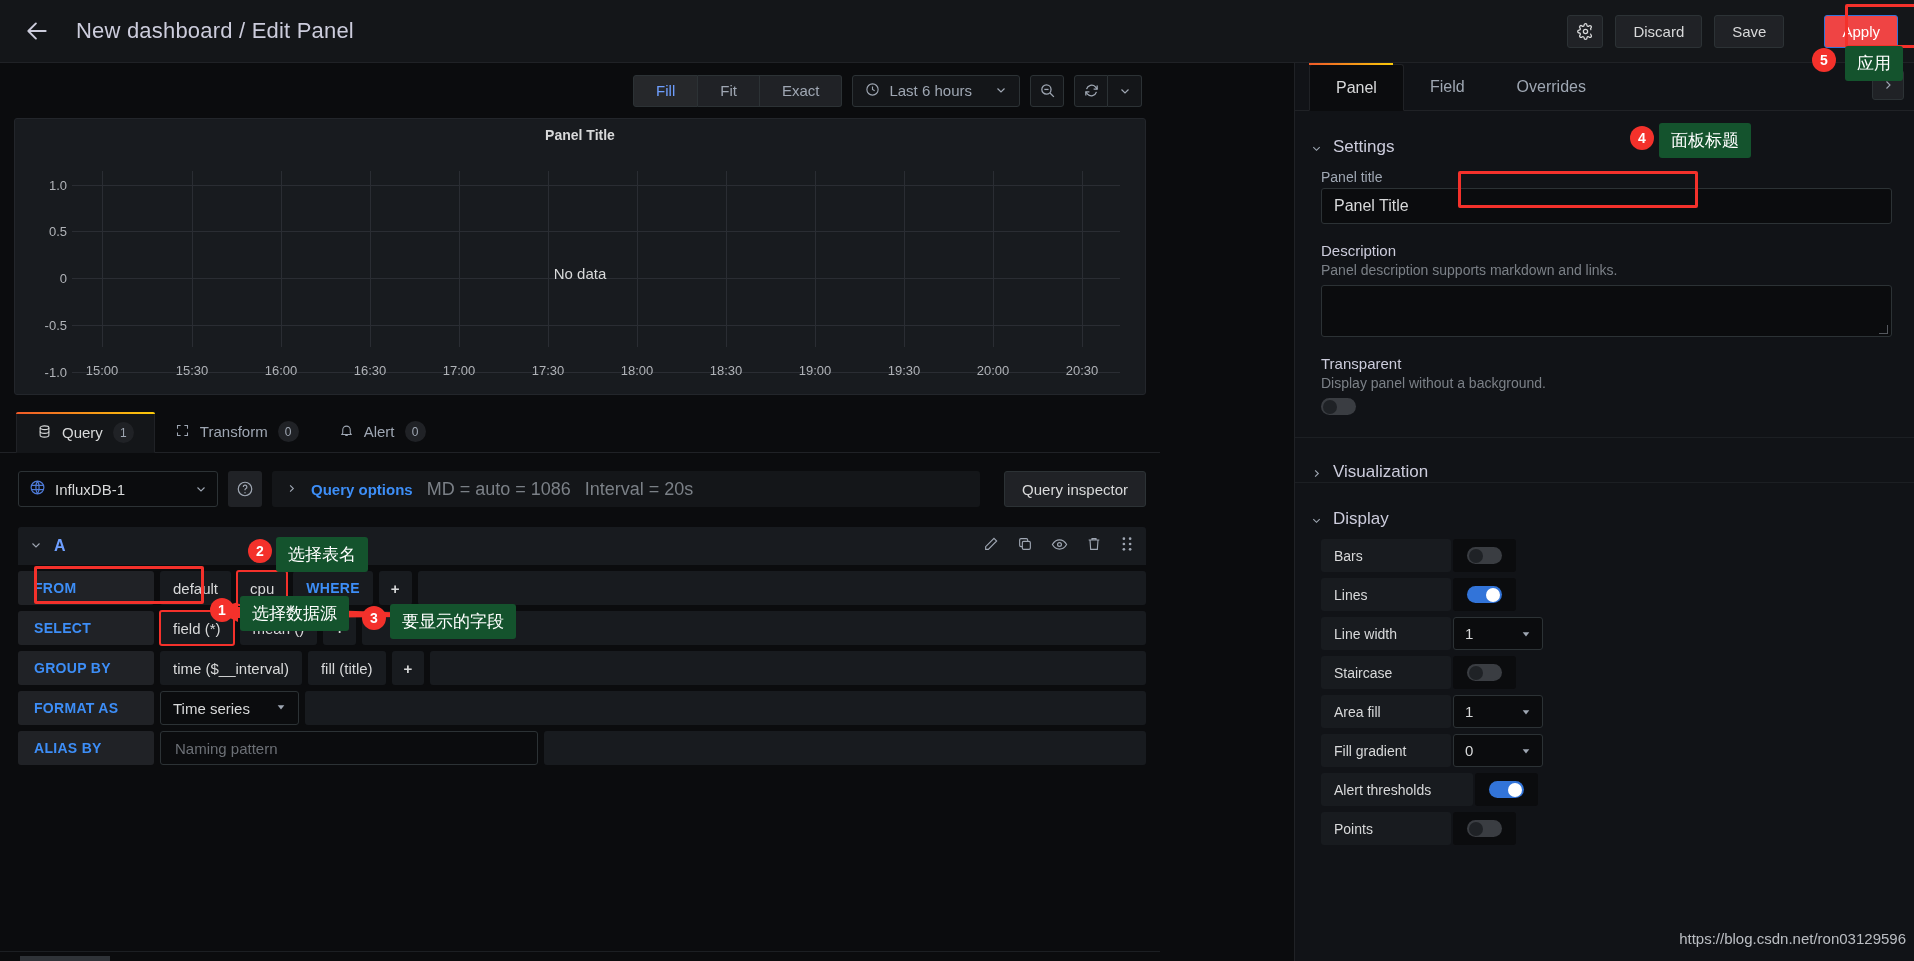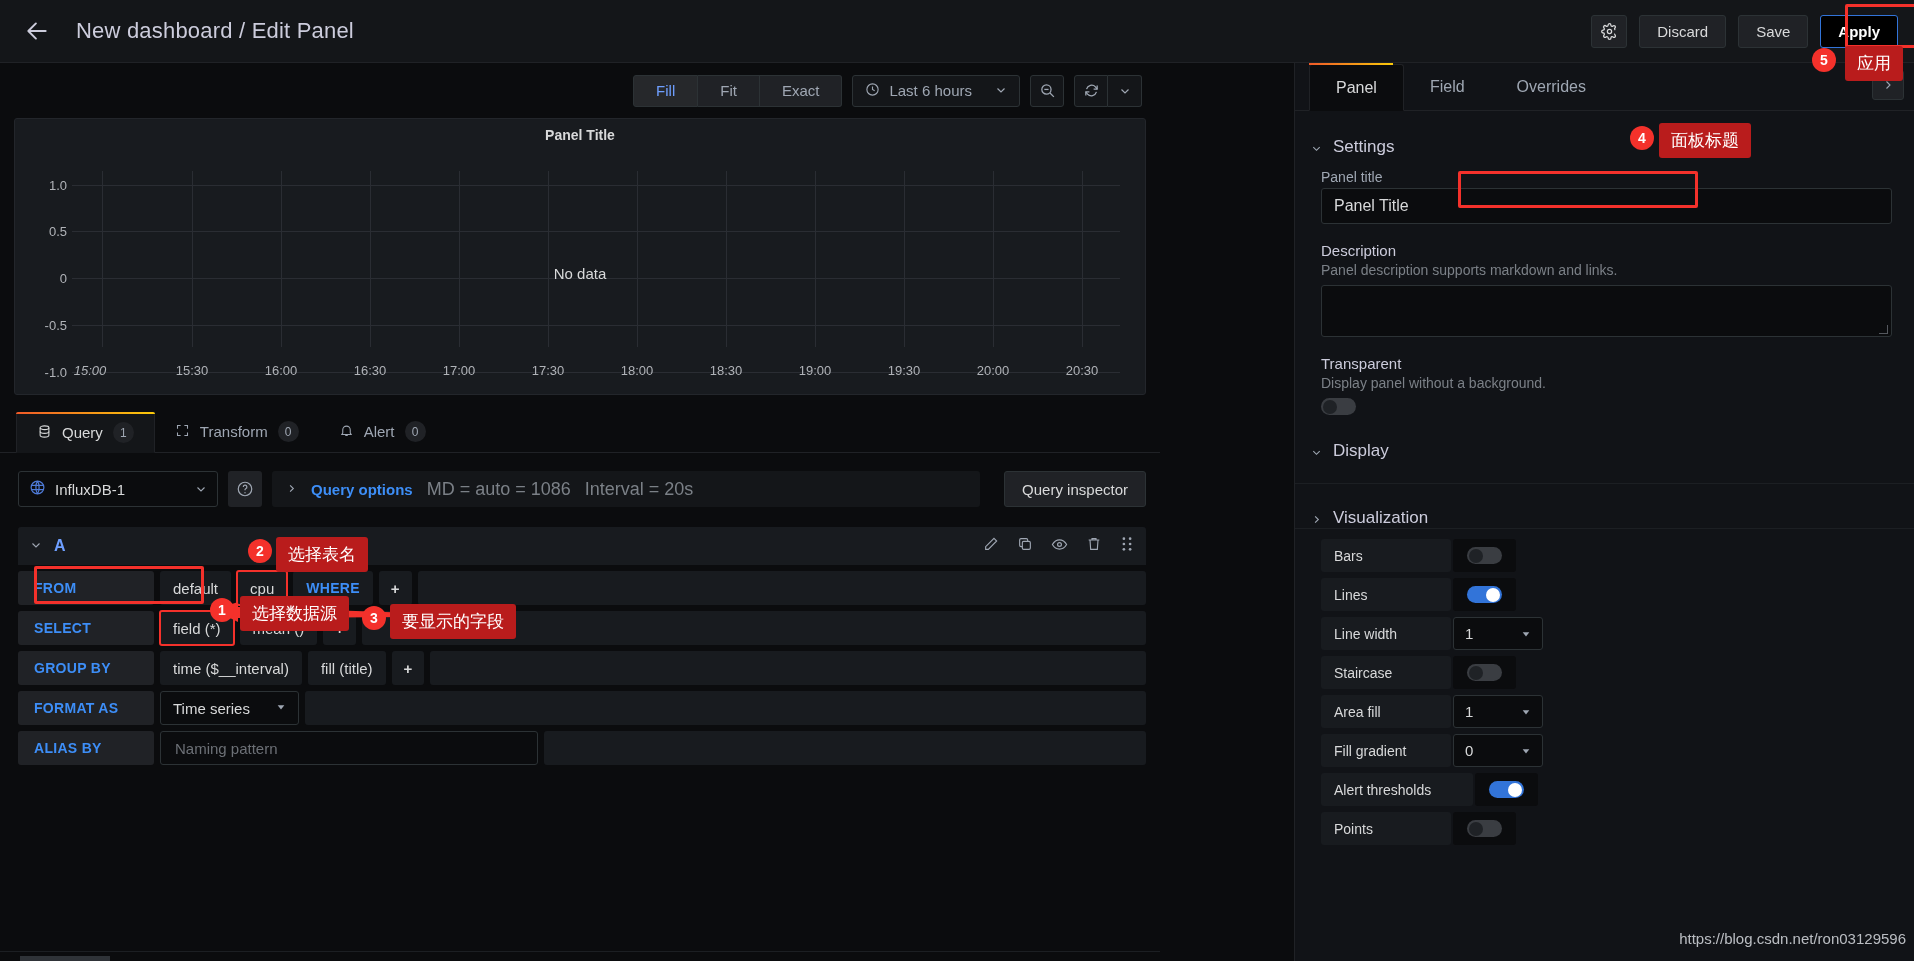--- a/index.html
+++ b/index.html
@@ -32,35 +32,35 @@
     display: flex; align-items: center; gap: 12px;
   }
   .tbtn {
     height: 33px; border-radius: 3px; border: 1px solid #2c3235;
     background: #202226; color: #d8d9da; font-size: 15px;
     display: flex; align-items: center; justify-content: center;
     padding: 0 17px; cursor: pointer; white-space: nowrap;
   }
   .tbtn.icon-only { width: 36px; padding: 0; }
   .tbtn.primary {
-    background: #000000; border-color: #3274d9; color: #fff; font-weight: 700;
+    background: #ef4444; border-color: #3274d9; color: #fff; font-weight: 400; margin-left: 28px;
   }
   .apply-wrap { position: relative; }
   .hl-box {
     position: absolute; border: 3px solid #f4312b; border-radius: 2px;
     pointer-events: none;
   }
   .badge-num {
     position: absolute; width: 24px; height: 24px; border-radius: 50%;
     background: #f4312b; color: #fff; font-size: 14px; font-weight: 700;
     display: flex; align-items: center; justify-content: center;
     z-index: 40;
   }
   .cn-tip {
-    position: absolute; background: #b91c1c; color: #fff;
+    position: absolute; background: #14532d; color: #fff;
     font-size: 17px; padding: 6px 12px; border-radius: 3px;
     white-space: nowrap; z-index: 39;
     font-family: "DejaVu Sans", sans-serif;
   }
 
   
   .left-col {
     position: absolute; top: 63px; left: 0; width: 1160px; height: 898px;
     background: #0b0c0e;
   }
@@ -400,21 +400,21 @@
         <div class="grid-v" style="left:355px;"></div>
         <div class="grid-v" style="left:444px;"></div>
         <div class="grid-v" style="left:533px;"></div>
         <div class="grid-v" style="left:622px;"></div>
         <div class="grid-v" style="left:711px;"></div>
         <div class="grid-v" style="left:800px;"></div>
         <div class="grid-v" style="left:889px;"></div>
         <div class="grid-v" style="left:978px;"></div>
         <div class="grid-v" style="left:1067px;"></div>
 
-        <div class="x-label" style="left:75px;font-style:italic;">15:00</div>
+        <div class="x-label" style="left:87px;">15:00</div>
         <div class="x-label" style="left:177px;">15:30</div>
         <div class="x-label" style="left:266px;">16:00</div>
         <div class="x-label" style="left:355px;">16:30</div>
         <div class="x-label" style="left:444px;">17:00</div>
         <div class="x-label" style="left:533px;">17:30</div>
         <div class="x-label" style="left:622px;">18:00</div>
         <div class="x-label" style="left:711px;">18:30</div>
         <div class="x-label" style="left:800px;">19:00</div>
         <div class="x-label" style="left:889px;">19:30</div>
         <div class="x-label" style="left:978px;">20:00</div>
@@ -624,36 +624,36 @@
         <span class="ta-grip"></span>
       </div>
 
       <div class="fld-label" style="margin-top:18px; color:#ccccdc; font-size:15px;">Transparent</div>
       <div class="fld-hint">Display panel without a background.</div>
       <div class="toggle">
           <span class="knob"></span>
         </div>
     </div>
 
+    <div class="sec-head" style="margin-top:22px; border-top:1px solid #1c1f23;">
+      <span class="sec-caret">
+        <svg width="11" height="11" viewBox="0 0 24 24" fill="none" stroke="#9fa7b3" stroke-width="2.4">
+            <polyline points="9,5 16,12 9,19"></polyline>
+          </svg>
+      </span>
+      <span class="sec-title">Visualization</span>
+    </div>
+
     <div class="sec-head" style="border-bottom:none;">
       <span class="sec-caret">
         <svg width="11" height="11" viewBox="0 0 24 24" fill="none" stroke="#9fa7b3" stroke-width="2.4">
             <polyline points="5,9 12,16 19,9"></polyline>
           </svg>
       </span>
       <span class="sec-title">Display</span>
-    </div>
-
-    <div class="sec-head" style="margin-top:22px; border-top:1px solid #1c1f23;">
-      <span class="sec-caret">
-        <svg width="11" height="11" viewBox="0 0 24 24" fill="none" stroke="#9fa7b3" stroke-width="2.4">
-            <polyline points="9,5 16,12 9,19"></polyline>
-          </svg>
-      </span>
-      <span class="sec-title">Visualization</span>
     </div>
 
     <div class="disp-rows">
       <div class="disp-row">
         <div class="disp-name">Bars</div>
         <div class="disp-ctl">
             <div class="toggle">
               <span class="knob"></span>
             </div>
           </div>

